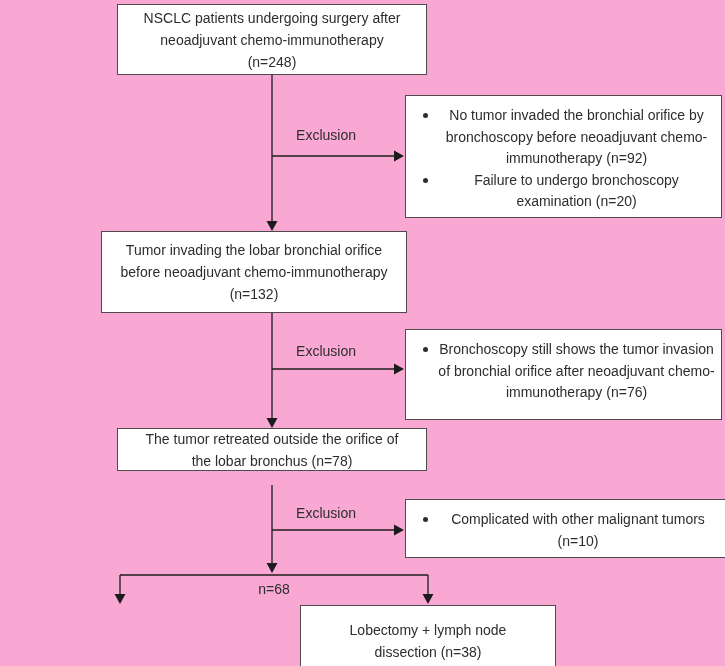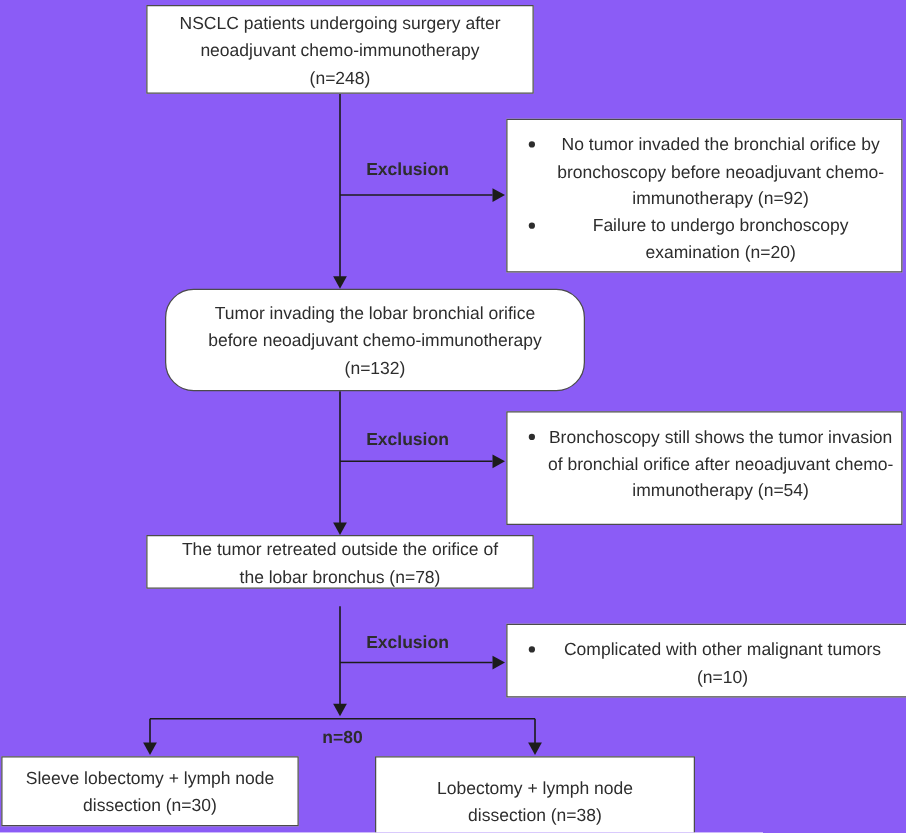--- a/index.html
+++ b/index.html
@@ -1,20 +1,20 @@
 <!DOCTYPE html>
 <html><head>
 <meta charset="utf-8">
 <style>
   html, body { margin: 0; padding: 0; background: #ffffff; }
   #canvas {
     position: relative;
     width: 725px;
     height: 666px;
-    background: #8b5cf6;
+    background: #f9a8d4;
     font-family: "Liberation Sans", "DejaVu Sans", sans-serif;
     color: #2d2d2d;
     overflow: hidden;
   }
   .box {
     position: absolute;
     box-sizing: border-box;
     border: 1px solid #4b4b4b;
     background: #ffffff;
     display: flex;
@@ -48,32 +48,31 @@
     flex: none;
     margin: 8px 10px 0 2px;
   }
   .bullet-text { width: 280px; }
   .lbl {
     position: absolute;
     font-size: 14px;
     line-height: 15px;
     transform: translateX(-50%);
     white-space: nowrap;
-    font-weight: bold;
   }
   #connectors {
     position: absolute;
     left: 0; top: 0;
     pointer-events: none;
   }
   #connectors line { stroke: #1c1c1c; stroke-width: 1.3; }
   #connectors polygon { fill: #1c1c1c; }
   
   #box-enrolled  { left: 117px; top: 4px;   width: 310px; height: 71px; }
-  #box-invading  { left: 132px; top: 231px; width: 336px; height: 82px; border-radius: 23px; }
+  #box-invading  { left: 101px; top: 231px; width: 306px; height: 82px; }
   #box-retreated { left: 117px; top: 428px; width: 310px; height: 43px; }
   #box-sleeve    { left: 1px;   top: 605px; width: 238px; height: 56px; }
   #box-lobectomy { left: 300px; top: 605px; width: 256px; height: 72px; text-align: center; }
   #excl-1 { left: 405px; top: 95px;  width: 317px; height: 123px; }
   #excl-2 { left: 405px; top: 329px; width: 317px; height: 91px; }
   #excl-3 { left: 405px; top: 499px; width: 368px; height: 59px; }
   #excl-label-1 { left: 326px; top: 128px; }
   #excl-label-2 { left: 326px; top: 344px; }
   #excl-label-3 { left: 326px; top: 506px; }
   #branch-label { left: 274px; top: 582px; }
@@ -129,36 +128,34 @@
     </div>
 
   <div id="box-invading" class="box">Tumor invading the lobar bronchial orifice
 before neoadjuvant chemo-immunotherapy
 (n=132)</div>
 
   <div id="excl-label-2" class="lbl">Exclusion</div>
   <div id="excl-2" class="excl">
       <div class="bullet-item">
         <span class="dot"></span>
-        <span class="bullet-text">Bronchoscopy still shows the tumor invasion of bronchial orifice after neoadjuvant chemo-immunotherapy (n=54)</span>
+        <span class="bullet-text">Bronchoscopy still shows the tumor invasion of bronchial orifice after neoadjuvant chemo-immunotherapy (n=76)</span>
       </div>
     </div>
 
   <div id="box-retreated" class="box">The tumor retreated outside the orifice of
 the lobar bronchus (n=78)</div>
 
   <div id="excl-label-3" class="lbl">Exclusion</div>
   <div id="excl-3" class="excl">
       <div class="bullet-item">
         <span class="dot"></span>
         <span class="bullet-text">Complicated with other malignant tumors (n=10)</span>
       </div>
     </div>
 
-  <div id="branch-label" class="lbl">n=80</div>
+  <div id="branch-label" class="lbl">n=68</div>
 
-  <div id="box-sleeve" class="box">Sleeve lobectomy + lymph node
-dissection (n=30)</div>
 
   <div id="box-lobectomy" class="box">Lobectomy + lymph node
 dissection (n=38)</div>
 
 </div>
 
 </body></html>

